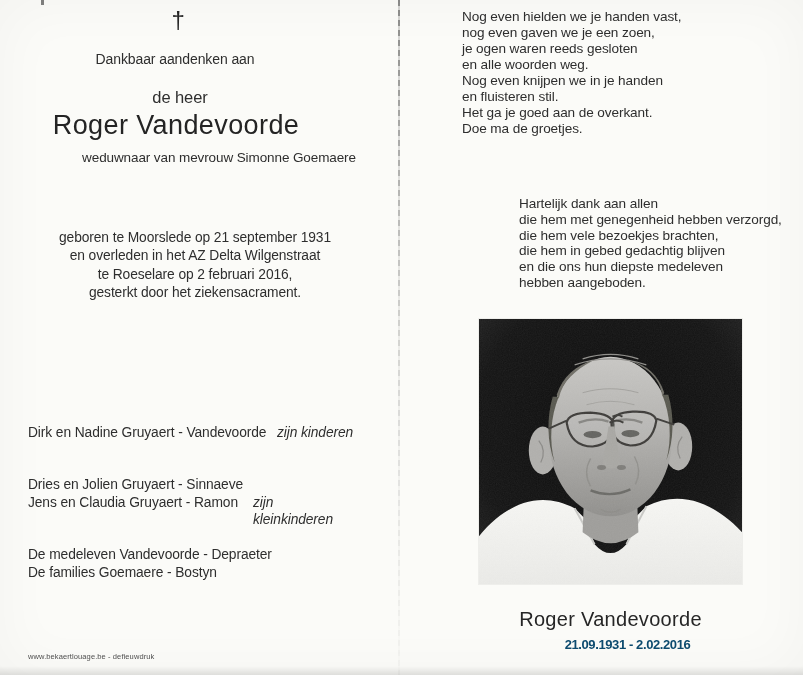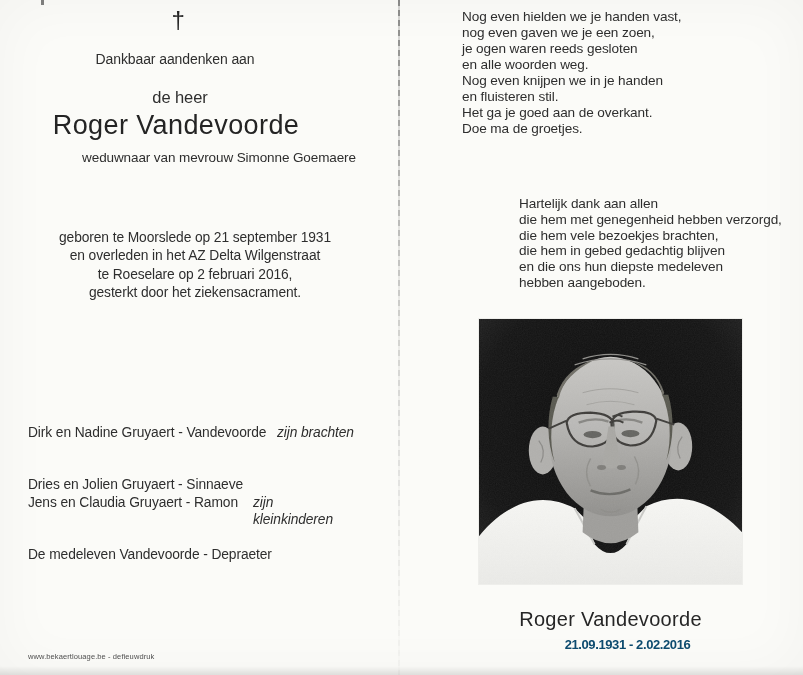--- a/index.html
+++ b/index.html
@@ -85,33 +85,34 @@
   <div class="abs center life-block">
     <span class="line">geboren te Moorslede op 21 september 1931</span>
     <span class="line">en overleden in het AZ Delta Wilgenstraat</span>
     <span class="line">te Roeselare op 2 februari 2016,</span>
     <span class="line">gesterkt door het ziekensacrament.</span>
   </div>
 
   <div class="abs family-block">
     <div class="fam-row">
       <span>Dirk en Nadine Gruyaert - Vandevoorde</span>
-      <span class="relation rel-children">zijn brachten</span>
+      <span class="relation rel-children">zijn kinderen</span>
     </div>
     <div class="grandchildren">
       <div class="fam-row">
         <span>Dries en Jolien Gruyaert - Sinnaeve</span>
       </div>
       <div class="fam-row">
         <span>Jens en Claudia Gruyaert - Ramon</span>
         <span class="relation rel-grandchildren">zijn kleinkinderen</span>
       </div>
     </div>
     <div class="families">
       <span class="line">De medeleven Vandevoorde - Depraeter</span>
+      <span class="line">De families Goemaere - Bostyn</span>
     </div>
   </div>
 
   <div class="abs printer">www.bekaertlouage.be - defieuwdruk</div>
 
   <div class="abs poem">
     <span class="line">Nog even hielden we je handen vast,</span>
     <span class="line">nog even gaven we je een zoen,</span>
     <span class="line">je ogen waren reeds gesloten</span>
     <span class="line">en alle woorden weg.</span>

